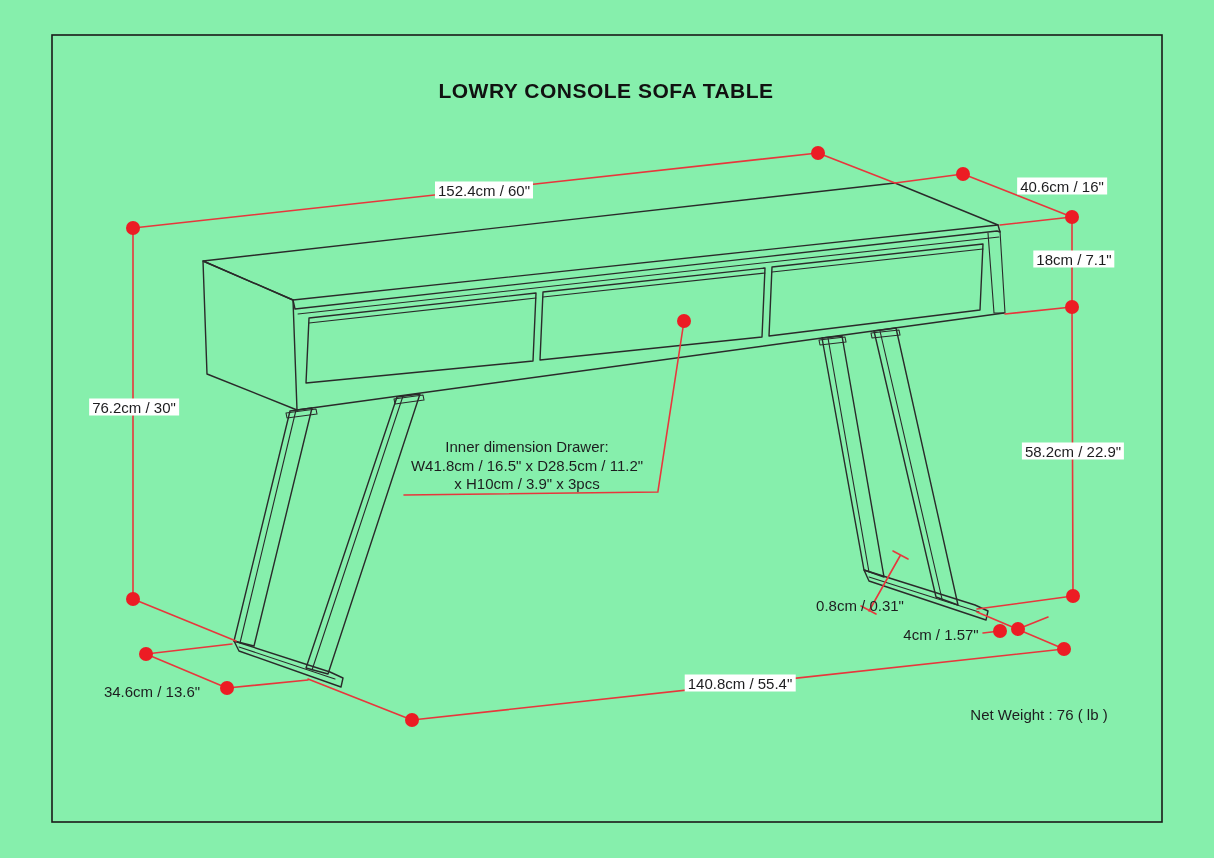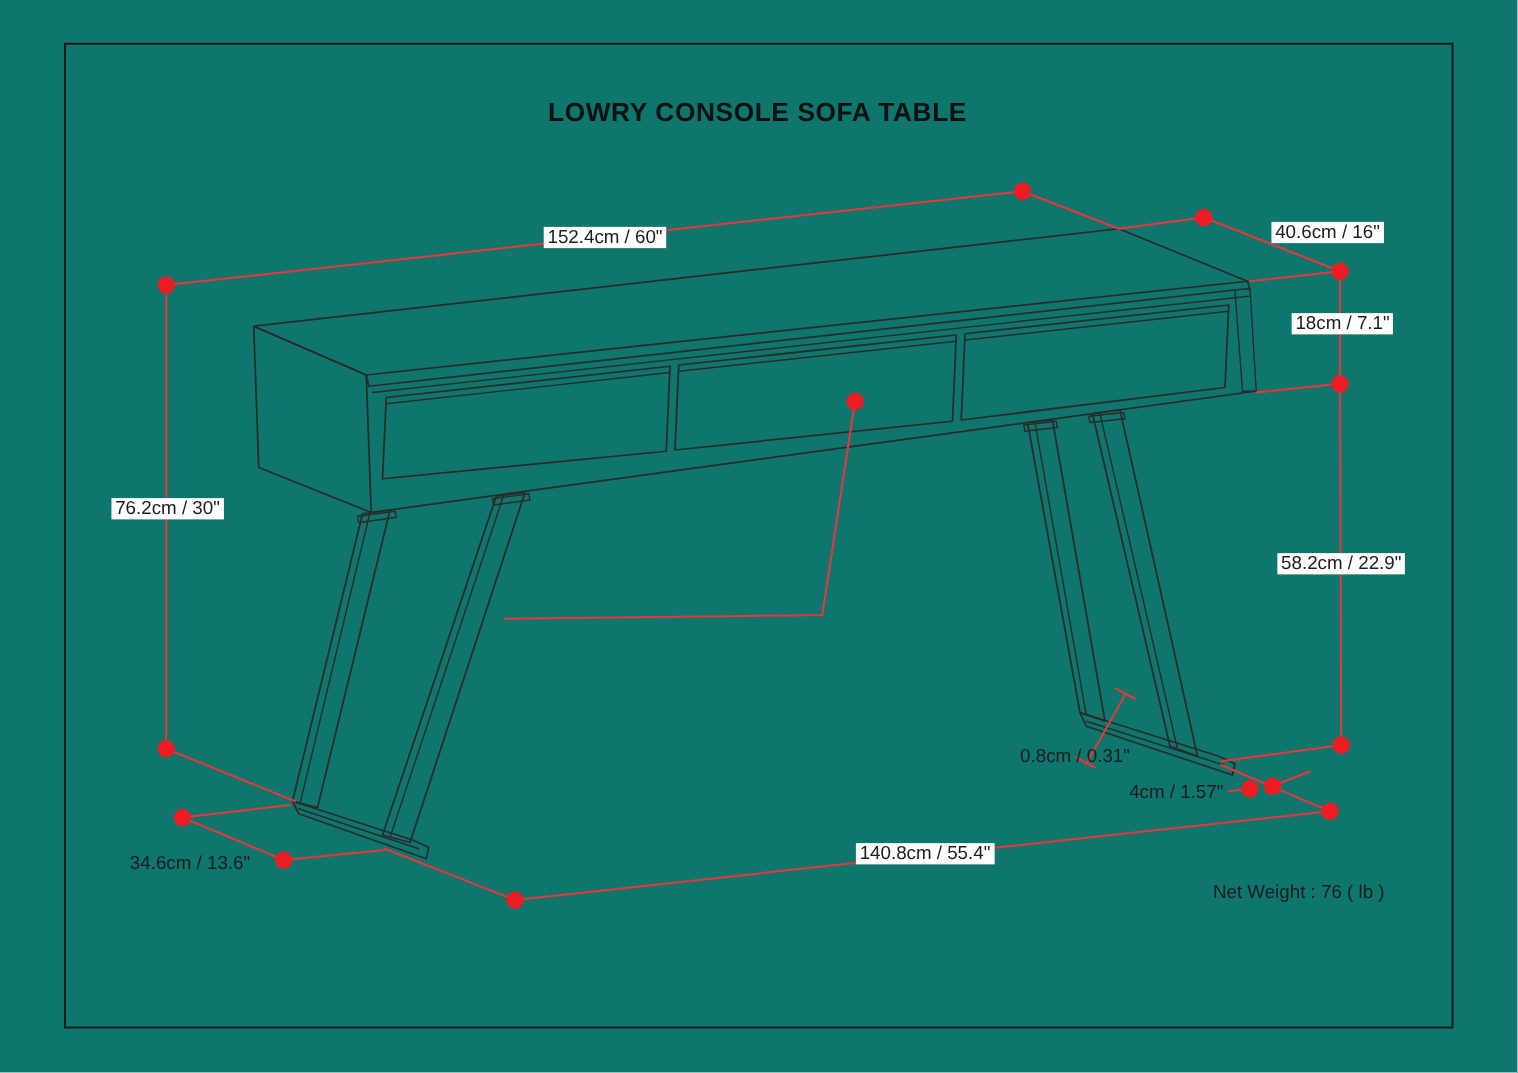--- a/index.html
+++ b/index.html
@@ -1,17 +1,17 @@
 <!DOCTYPE html>
 <html style="--dot-red: #ec1c24; --line-red: #e8363c; --ink: #2a2a2a;"><head>
 <meta charset="utf-8">
 <title>Dimension Diagram</title>
 <style>
   html,body{margin:0;padding:0;background:#fff;}
-  #stage{position:relative;width:1214px;height:858px;background:#0f766e;overflow:hidden;
+  #stage{position:relative;width:1214px;height:858px;background:#86efac;overflow:hidden;
          font-family:"Liberation Sans","DejaVu Sans",sans-serif;color:var(--ink,#222);}
   #drawing{position:absolute;left:0;top:0;}
   .k{stroke:var(--ink,#2a2a2a);fill:none;stroke-width:1.4;stroke-linejoin:round;stroke-linecap:round;}
   .k2{stroke:var(--ink,#2a2a2a);fill:none;stroke-width:1.1;stroke-linejoin:round;stroke-linecap:round;}
   .r{stroke:var(--line-red,#e8363c);fill:none;stroke-width:1.6;stroke-linecap:round;}
   .rd{fill:var(--dot-red,#ec1c24);stroke:none;}
   .frame{stroke:#1a1a1a;fill:none;stroke-width:1.6;}
   .lbl{position:absolute;transform:translate(-50%,-50%);font-size:15px;line-height:17px;
        white-space:nowrap;color:#1d1d1f;background:#fff;padding:0 3px;}
   .nobg{background:transparent;padding:0;}
@@ -108,15 +108,20 @@
   <div class="lbl" style="left:484px;top:190px">152.4cm / 60"</div>
   <div class="lbl" style="left:1062px;top:186px">40.6cm / 16"</div>
   <div class="lbl" style="left:1074px;top:259px">18cm / 7.1"</div>
   <div class="lbl" style="left:134px;top:407px">76.2cm / 30"</div>
   <div class="lbl" style="left:1073px;top:451px">58.2cm / 22.9"</div>
   <div class="lbl nobg" style="left:860px;top:605px">0.8cm / 0.31"</div>
   <div class="lbl nobg" style="left:941px;top:634px">4cm / 1.57"</div>
   <div class="lbl" style="left:740px;top:683px">140.8cm / 55.4"</div>
   <div class="lbl nobg" style="left:152px;top:691px">34.6cm / 13.6"</div>
 
+  <div class="note" style="left:527px;top:466px">
+    <div>Inner dimension Drawer:</div>
+    <div>W41.8cm / 16.5" x D28.5cm / 11.2"</div>
+    <div>x H10cm / 3.9" x 3pcs</div>
+  </div>
 
   <div class="lbl nobg" style="left:1039px;top:714px">Net Weight : 76 ( lb )</div>
 </div>
 
 </body></html>

